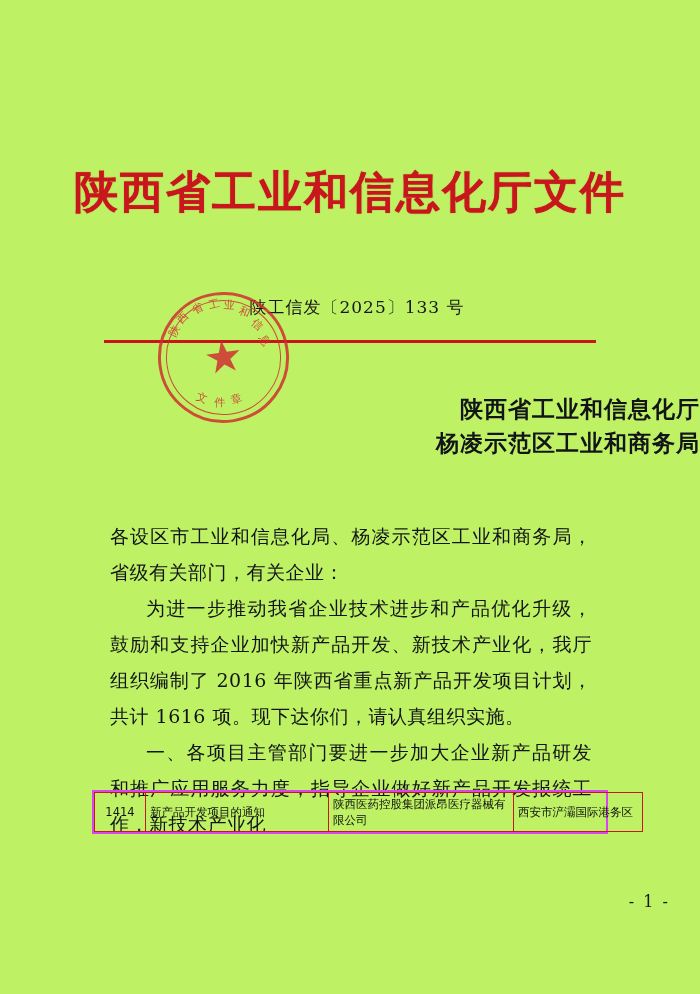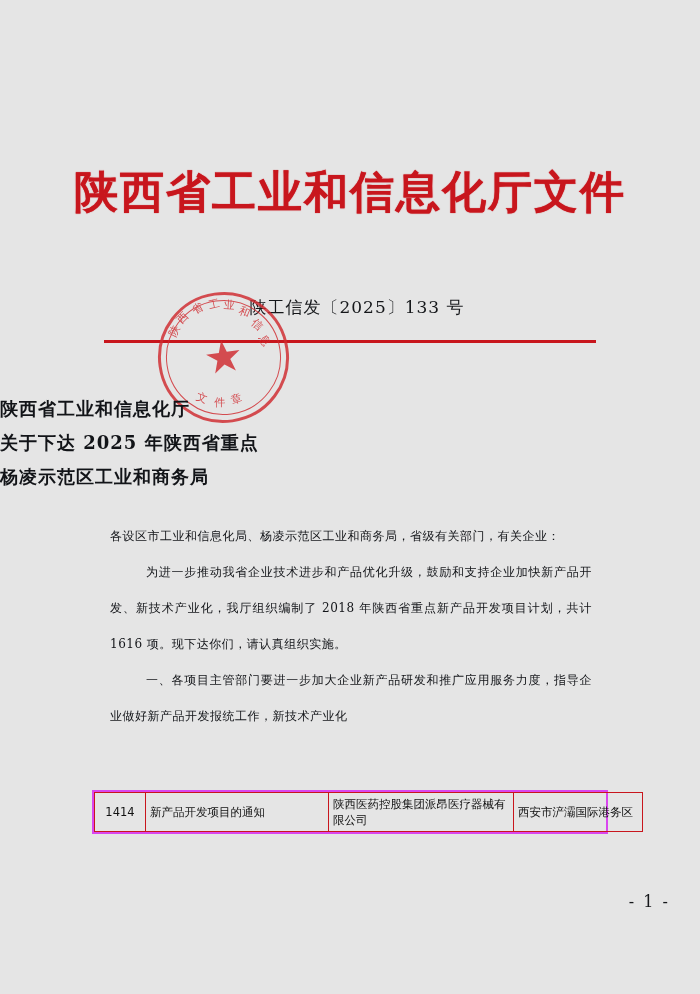--- a/index.html
+++ b/index.html
@@ -10,21 +10,21 @@
   body {
     width: 700px;
     height: 994px;
     overflow: hidden;
     font-family: "Liberation Serif", serif;
   }
   .page {
     position: relative;
     width: 700px;
     height: 994px;
-    background: #e5e5e5;
+    background: #bef264;
   }
   
   .doc-title {
     position: absolute;
     top: 168px;
     left: 0;
     width: 700px;
     text-align: center;
     color: #c8161d;
     font-family: "DejaVu Serif", serif;
@@ -106,36 +106,36 @@
     position: absolute;
     transform-origin: center;
     white-space: nowrap;
   }
   
   .subject {
     position: absolute;
     top: 392px;
     left: 0;
     width: 700px;
-    text-align: left;
+    text-align: right;
     font-family: "DejaVu Serif", serif;
     font-weight: bold;
-    font-size: 18px;
+    font-size: 23px;
     line-height: 34px;
     color: #121418;
     letter-spacing: 1px;
   }
   
   .body-text {
     position: absolute;
     top: 518px;
     left: 110px;
     width: 482px;
     font-family: "DejaVu Serif", serif;
-    font-size: 12px;
+    font-size: 19px;
     line-height: 36px;
     color: #121418;
     letter-spacing: 0.5px;
     text-align: justify;
   }
   .body-text p {
     margin: 0;
   }
   .indent {
     text-indent: 36px;
@@ -220,27 +220,26 @@
       <span style="left:47px; top:99px; transform:rotate(8deg);">件</span>
       <span style="left:64px; top:98px; transform:rotate(-12deg);">章</span>
     </div>
     <div class="seal-star">
         <span>★</span>
       </div>
   </div>
 
   <div class="subject">
     <div>陕西省工业和信息化厅</div>
-    <div>关于下达 2025 年陕西省重点</div>
     <div>杨凌示范区工业和商务局</div>
   </div>
 
   <div class="body-text">
     <p>各设区市工业和信息化局、杨凌示范区工业和商务局，省级有关部门，有关企业：</p>
-    <p class="indent">为进一步推动我省企业技术进步和产品优化升级，鼓励和支持企业加快新产品开发、新技术产业化，我厅组织编制了 2018 年陕西省重点新产品开发项目计划，共计 1616 项。现下达你们，请认真组织实施。</p>
+    <p class="indent">为进一步推动我省企业技术进步和产品优化升级，鼓励和支持企业加快新产品开发、新技术产业化，我厅组织编制了 2016 年陕西省重点新产品开发项目计划，共计 1616 项。现下达你们，请认真组织实施。</p>
     <p class="indent">一、各项目主管部门要进一步加大企业新产品研发和推广应用服务力度，指导企业做好新产品开发报统工作，新技术产业化</p>
   </div>
 
   <div class="table-wrap">
     <table class="items">
       <tbody>
         <tr>
           <td class="col-no">1414</td>
           <td class="col-name">新产品开发项目的通知</td>
           <td class="col-company">陕西医药控股集团派昂医疗器械有限公司</td>

